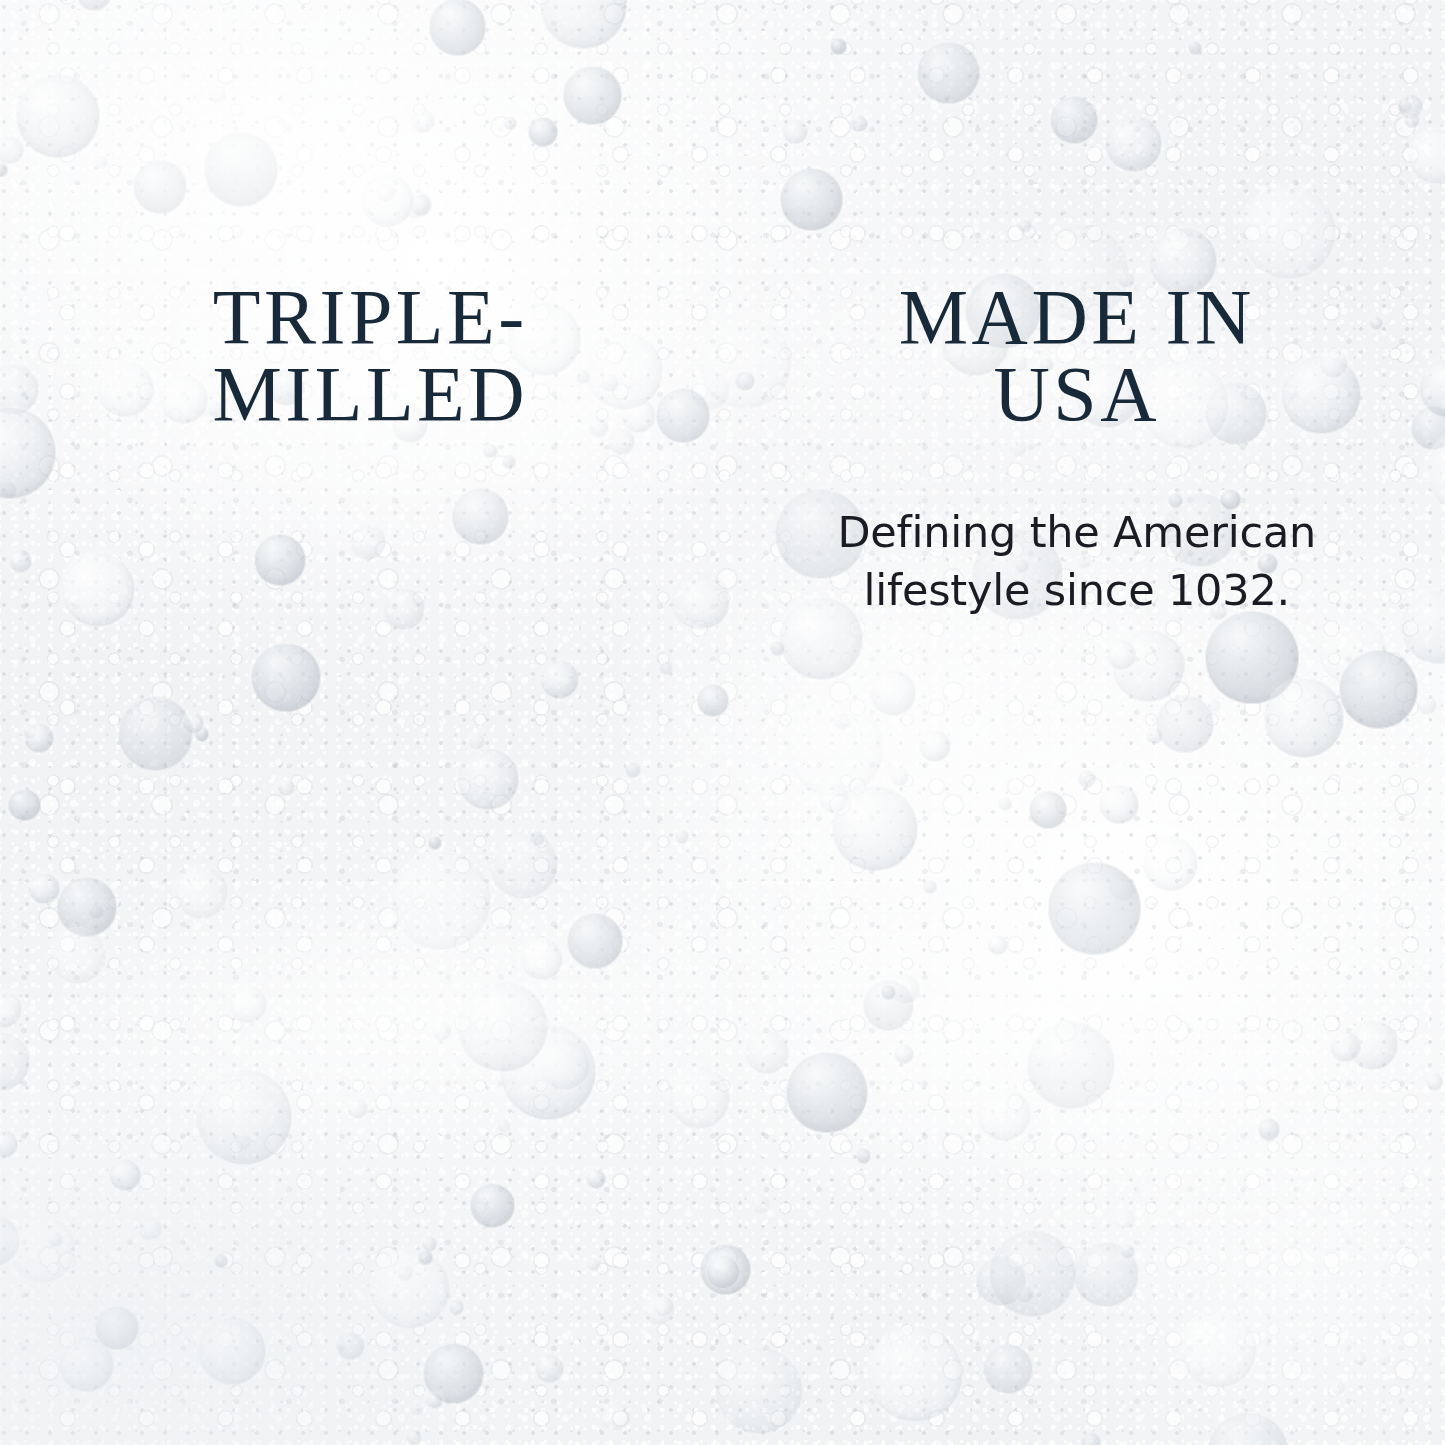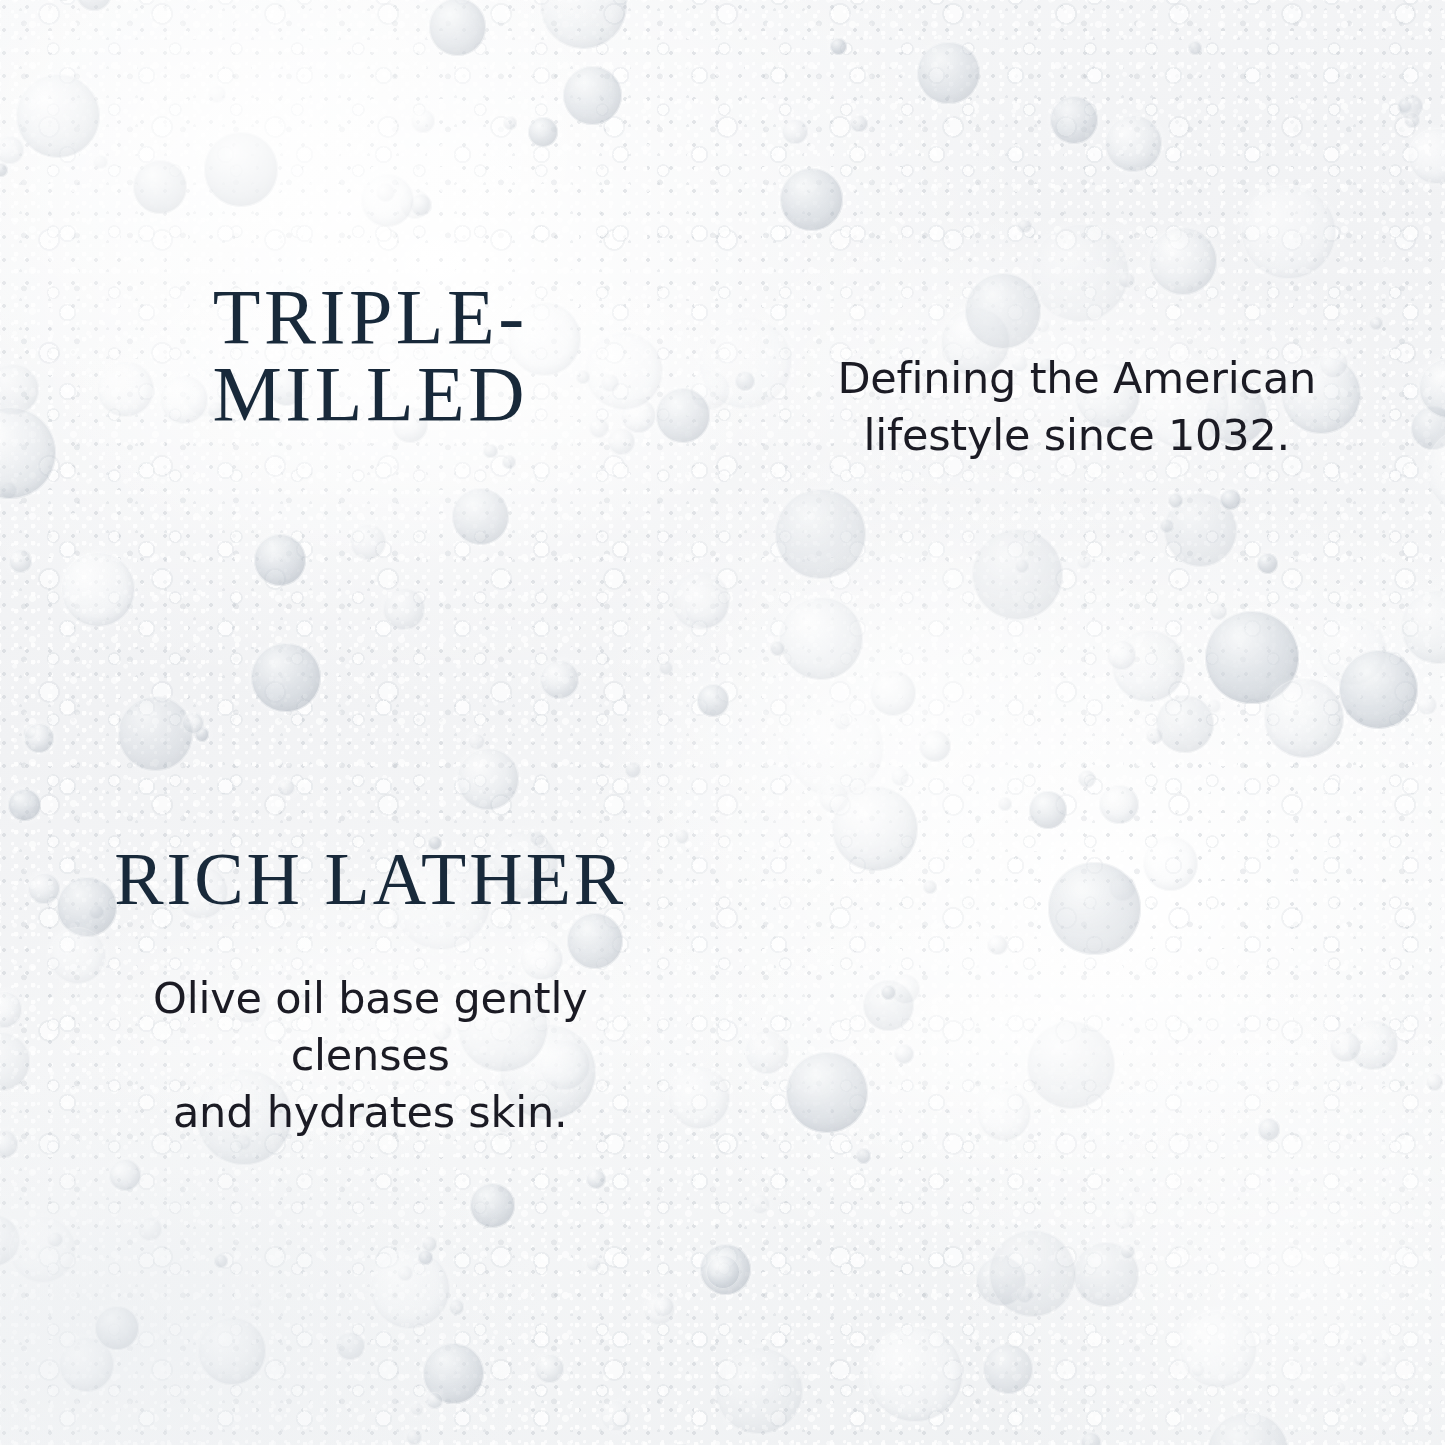--- a/index.html
+++ b/index.html
@@ -407,25 +407,22 @@
   <div class="text-wash"></div>
 
   <div class="grid">
 
     <div class="cell r1 c1">
       <h2 class="heading">TRIPLE-
 MILLED</h2>
     </div>
 
     <div class="cell r1 c2">
+      <h2 class="heading">MADE IN
+USA</h2>
       <p class="body">Defining the American
 lifestyle since 1032.</p>
     </div>
 
-    <div class="cell r2 c1">
-      <h2 class="heading wide">RICH LATHER</h2>
-      <p class="body">Olive oil base gently clenses
-and hydrates skin.</p>
-    </div>
 
 
   </div>
 </div>
 
 </body></html>

